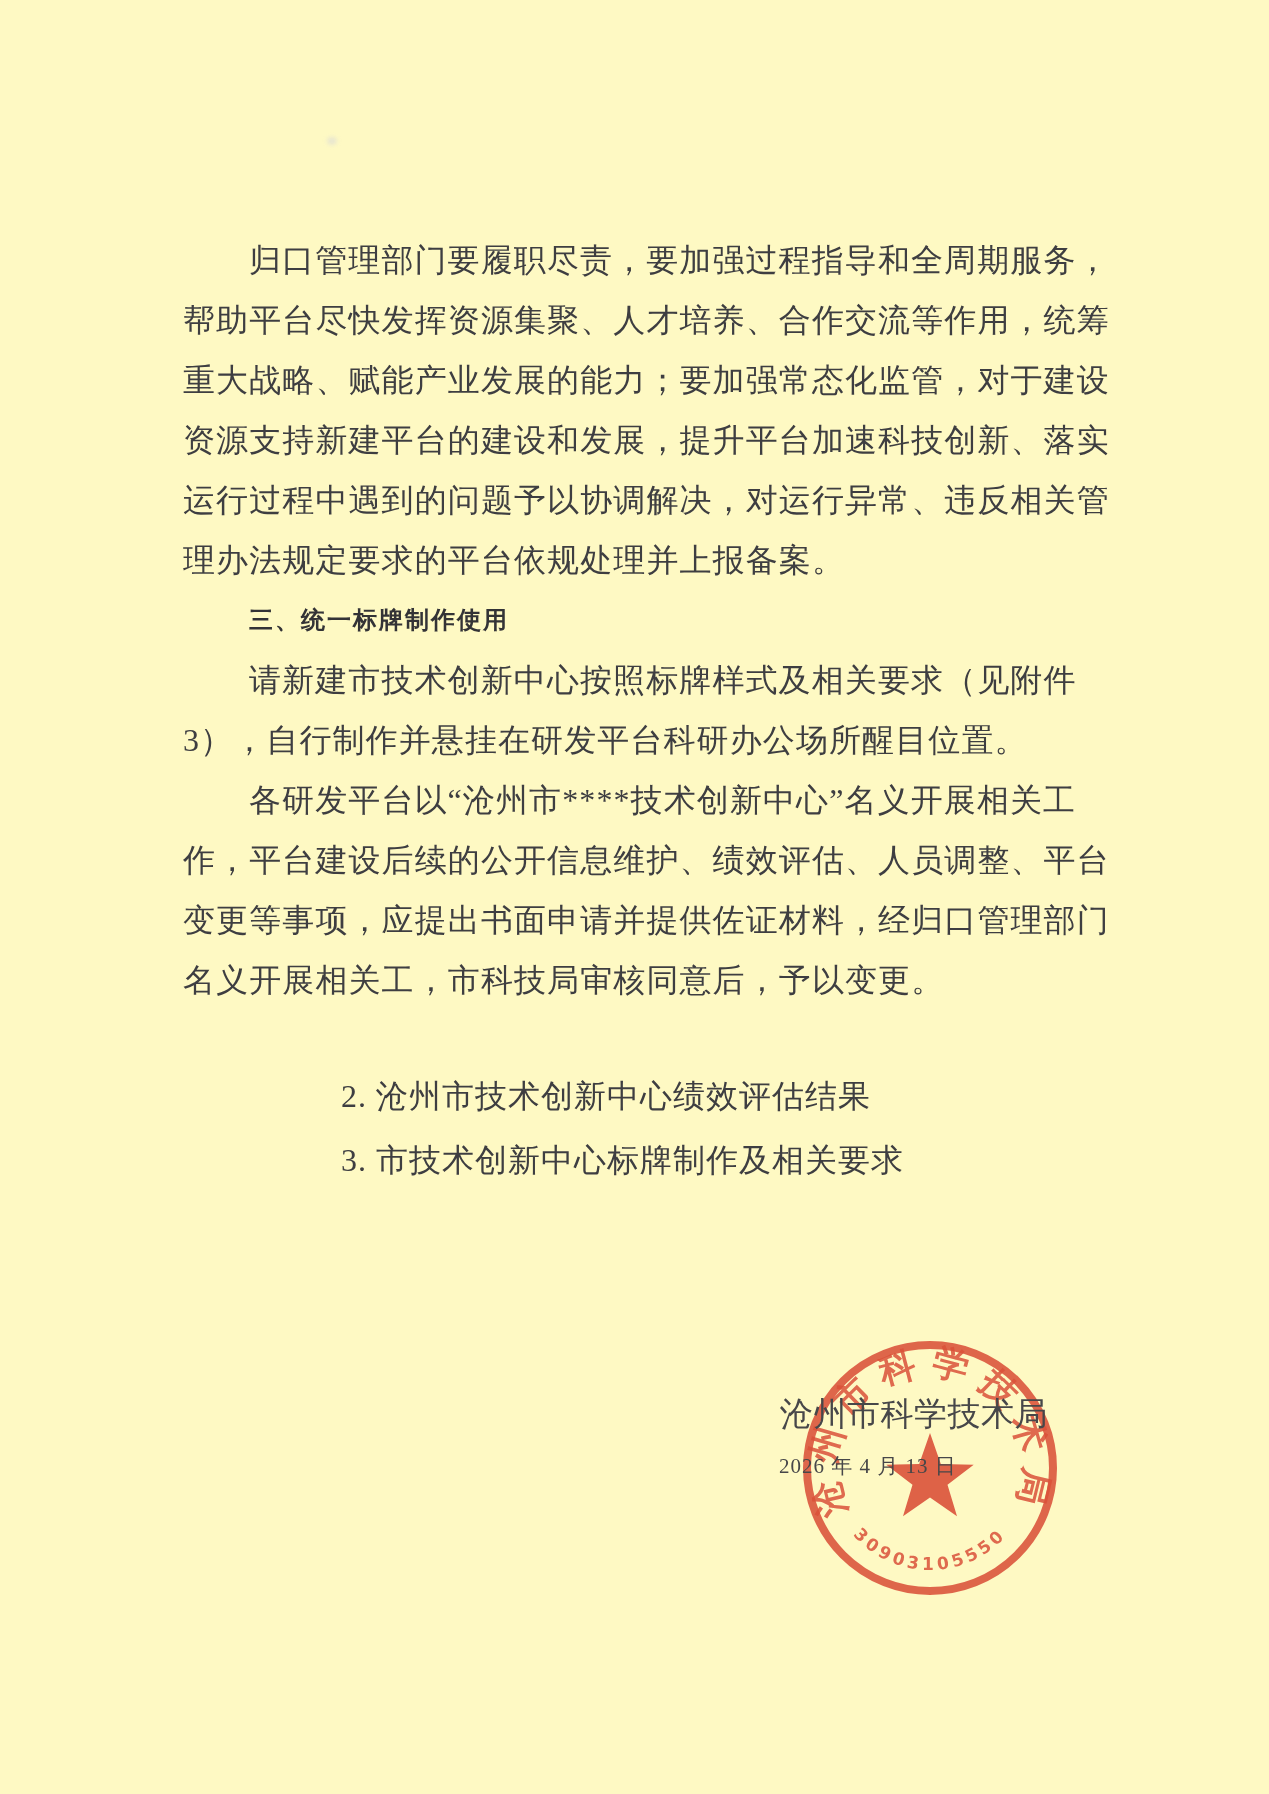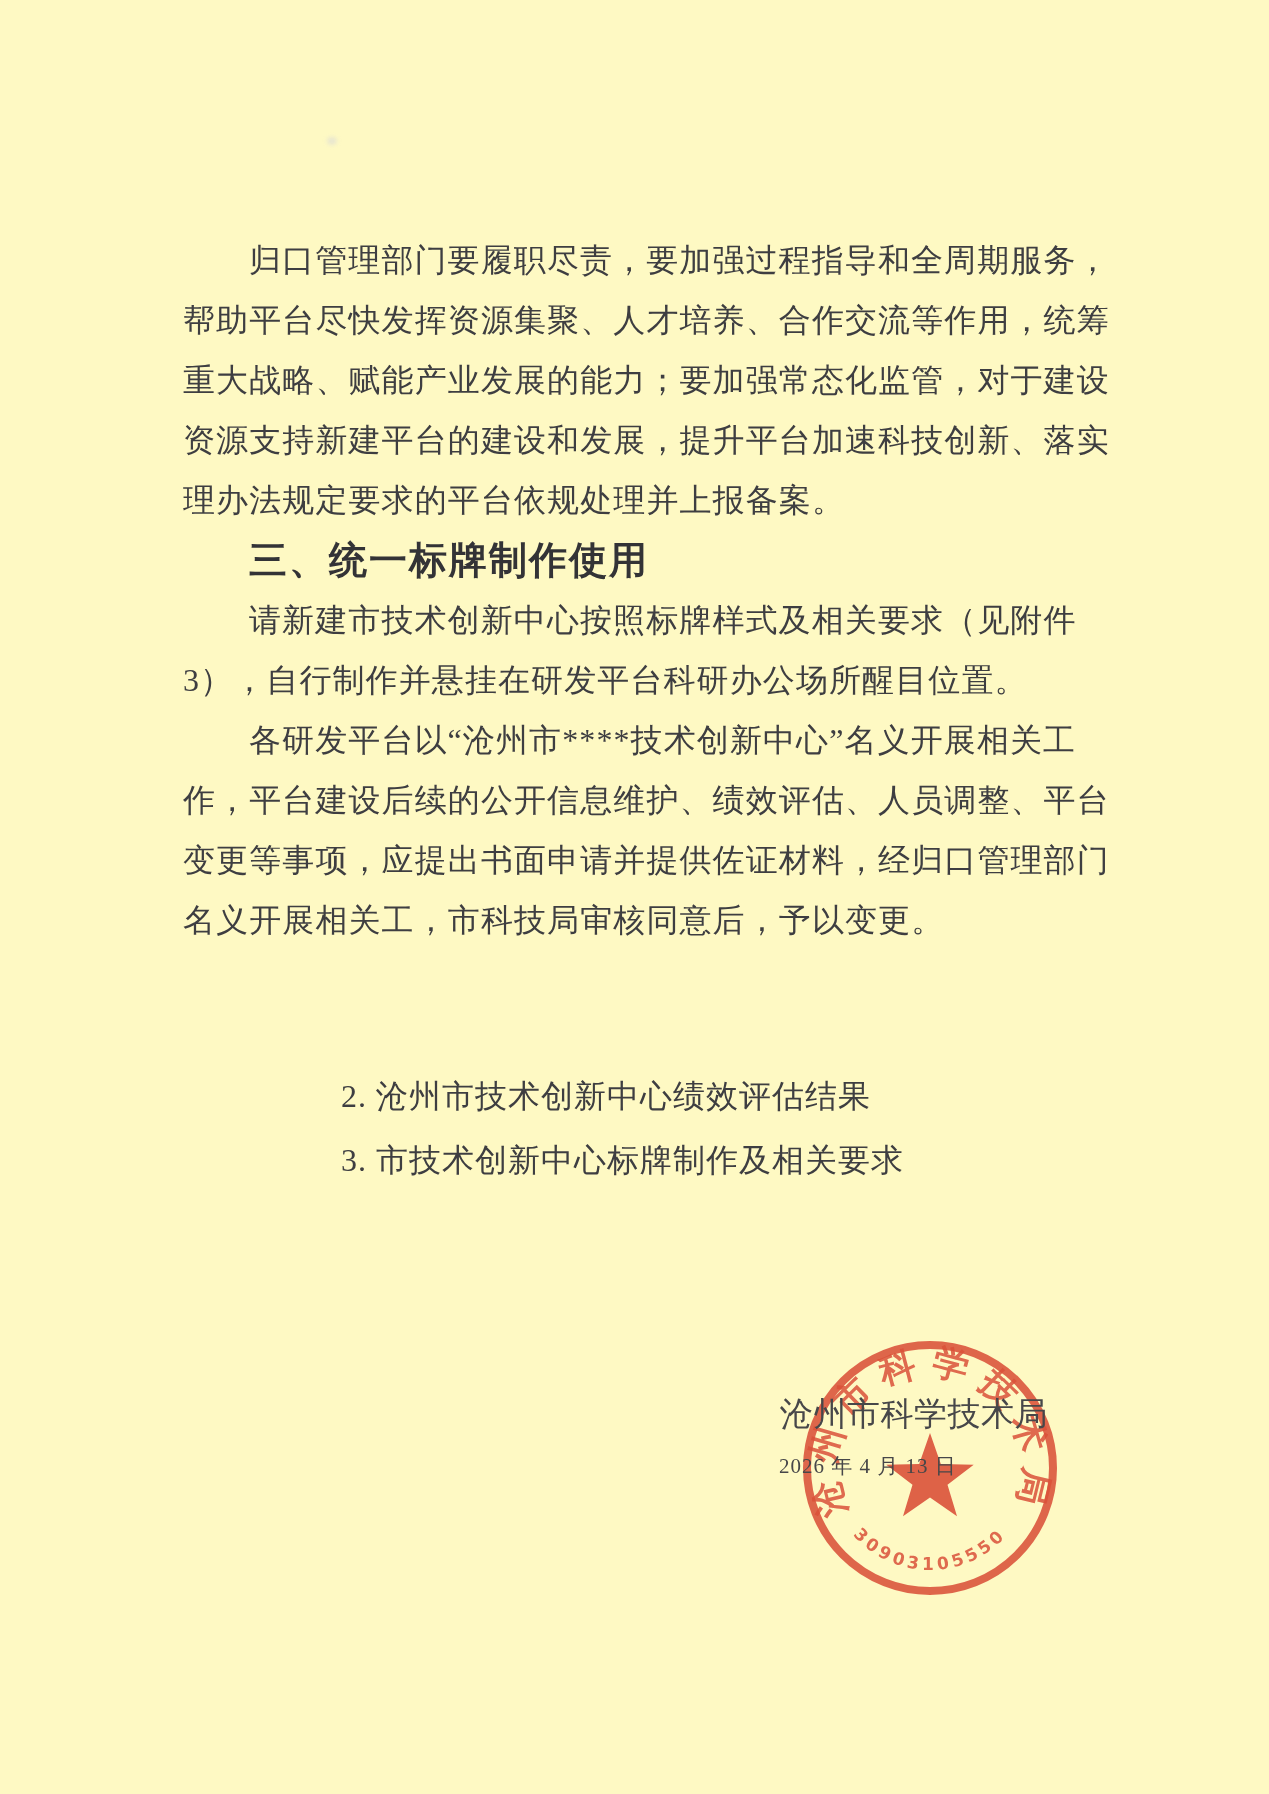--- a/index.html
+++ b/index.html
@@ -15,21 +15,21 @@
   .ln{
     height:60px;line-height:60px;
     font-size:32px;letter-spacing:1.1px;
     white-space:nowrap;
     color:#3e3e41;
   }
   .ln.first{padding-left:66px;}
   .ln.heading{
     font-weight:bold;
     font-family:"Liberation Sans","DejaVu Sans",sans-serif;
-    font-size:38px;letter-spacing:2px;color:#333336;
+    font-size:24px;letter-spacing:2px;color:#333336;
   }
   
   .attach{position:absolute;left:183px;top:1064px;width:928px;}
   .attach .row{
     height:64px;line-height:64px;
     font-size:32px;letter-spacing:1px;
     white-space:nowrap;color:#3e3e41;
   }
   .attach .row.lead{padding-left:67px;}
   .attach .row.cont{padding-left:158px;font-family:Liberation Serif, serif;}
@@ -63,20 +63,21 @@
 
 <div id="page">
 
   <div class="speck"></div>
 
   <div class="doc">
     <div class="ln first">归口管理部门要履职尽责，要加强过程指导和全周期服务，</div>
     <div class="ln">帮助平台尽快发挥资源集聚、人才培养、合作交流等作用，统筹</div>
     <div class="ln">重大战略、赋能产业发展的能力；要加强常态化监管，对于建设</div>
     <div class="ln">资源支持新建平台的建设和发展，提升平台加速科技创新、落实</div>
+    <div class="ln">运行过程中遇到的问题予以协调解决，对运行异常、违反相关管</div>
     <div class="ln">理办法规定要求的平台依规处理并上报备案。</div>
     <div class="ln first heading">三、统一标牌制作使用</div>
     <div class="ln first">请新建市技术创新中心按照标牌样式及相关要求（见附件</div>
     <div class="ln">3），自行制作并悬挂在研发平台科研办公场所醒目位置。</div>
     <div class="ln first">各研发平台以“沧州市****技术创新中心”名义开展相关工</div>
     <div class="ln">作，平台建设后续的公开信息维护、绩效评估、人员调整、平台</div>
     <div class="ln">变更等事项，应提出书面申请并提供佐证材料，经归口管理部门</div>
     <div class="ln">名义开展相关工，市科技局审核同意后，予以变更。</div>
   </div>
 

